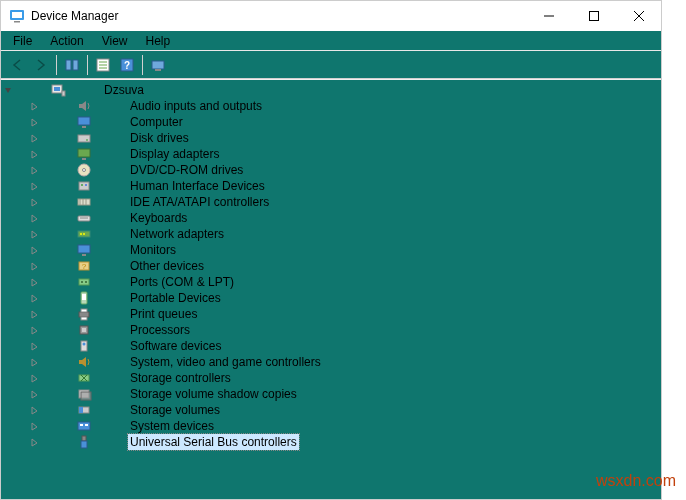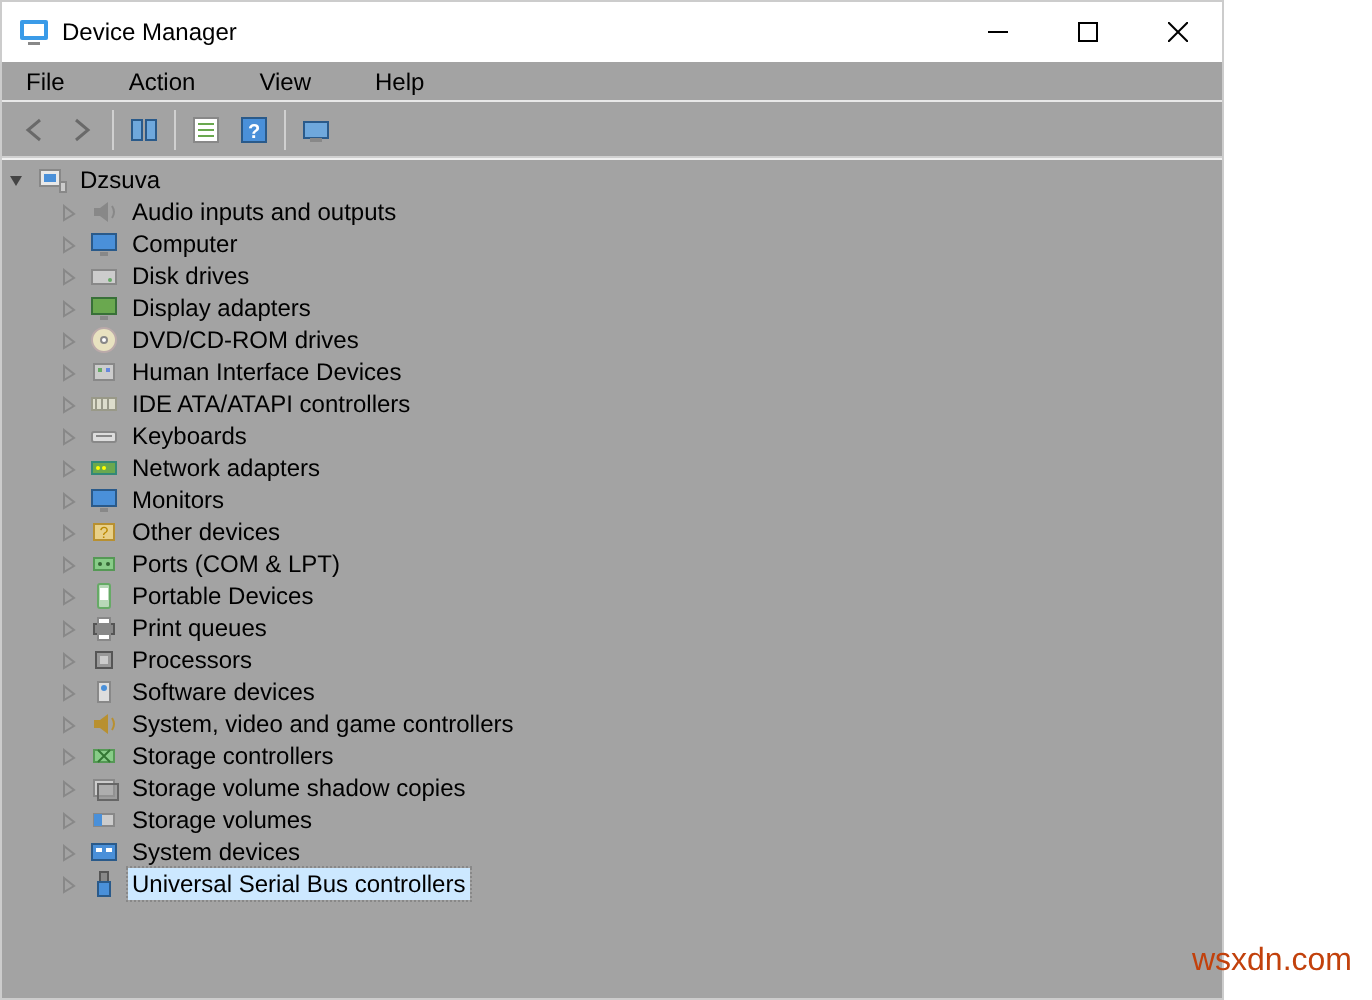--- a/index.html
+++ b/index.html
@@ -1,30 +1,30 @@
 <!DOCTYPE html>
 <html><head>
 <meta charset="utf-8">
 <style>
 * { box-sizing: border-box; font-family: "Segoe UI", Tahoma, sans-serif; }
 body { margin: 0; background: #fff; font-size: 12px; color: #000; }
-.window { width: 612px; height: 500px; border: 1px solid #ccc; display: flex; flex-direction: column; background:#a3a3a3;}
+.window { width: 662px; height: 500px; border: 1px solid #ccc; display: flex; flex-direction: column; background:#0f766e;}
 .titlebar { height: 30px; display: flex; align-items: center; padding: 0 0 0 8px; background:#fff; }
 .titlebar .icon { width:16px; height:16px; margin-right:6px; }
 .titlebar .title { font-size: 12px; }
 .titlebar .spacer { flex: 1; }
 .winbtn { width: 45px; height: 30px; display: flex; align-items: center; justify-content: center; }
-.menubar { height: 20px; display: flex; align-items: center; padding: 0 4px; gap: 16px; border-bottom:1px solid #e8e8e8;}
+.menubar { height: 20px; display: flex; align-items: center; padding: 0 4px; gap: 2px; border-bottom:1px solid #e8e8e8;}
 .menu { padding: 2px 8px; font-size: 12px; }
 .toolbar { height: 28px; display: flex; align-items: center; padding: 2px 4px; gap: 0px; border-bottom:1px solid #d0d0d0; }
 .tbtn { width: 24px; height: 23px; display:flex; align-items:center; justify-content:center; border:1px solid transparent; }
 .tbtn.disabled svg, .tbtn.disabled span { opacity: 0.35; }
 .tsep { width:1px; height:20px; background:#d0d0d0; margin:0 3px; }
 .tree { flex:1; overflow:auto; padding:2px 0 4px 0; border-top:1px solid #f0f0f0;}
-.row { display:flex; align-items:center; height:16px; padding-left:4px; white-space:nowrap; }
+.row { display:flex; align-items:center; height:16px; padding-left:4px; white-space:nowrap;gap:32px; }
 .row .expander { width:11px; height:11px; margin-right:2px; display:flex; align-items:center; justify-content:center; }
 .row .nodeicon { width:16px; height:16px; margin:0 4px 0 2px; display:flex; align-items:center; justify-content:center;}
 .row .label { padding:0 2px; font-size:12px; line-height:16px; }
 .row.selected .label { background:#cce8ff; outline:1px dotted #888;text-align:right; }
 .indent0 { padding-left:2px; }
 .indent1 { padding-left:28px; }
 .watermark { position:absolute; bottom:10px; right:10px; color:#c2410c; font-size:16px; font-family: Liberation Sans, sans-serif;}
 </style>
 </head>
 <body>

